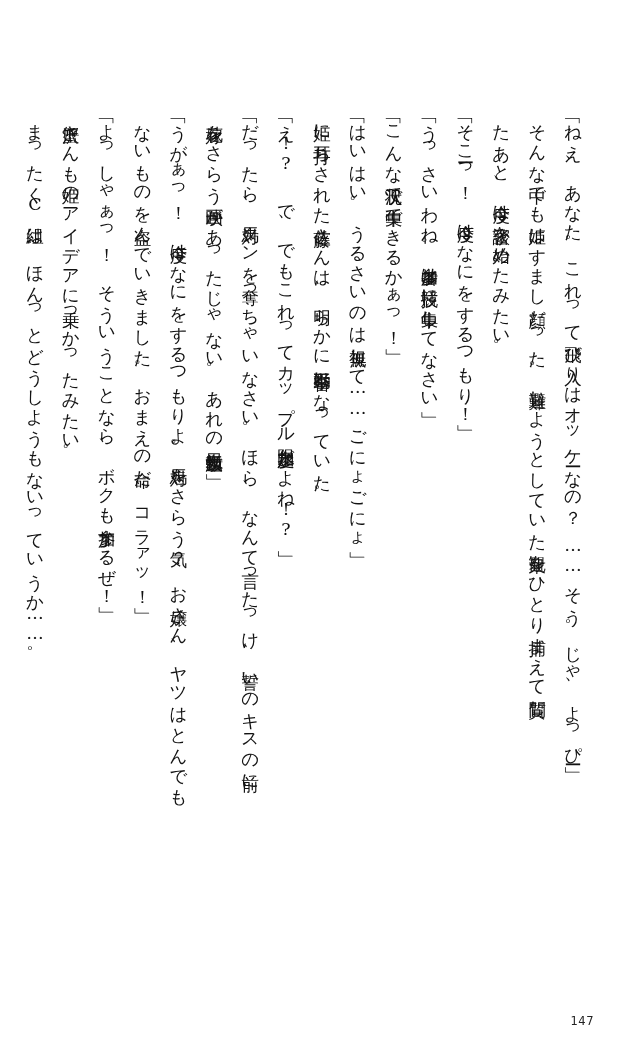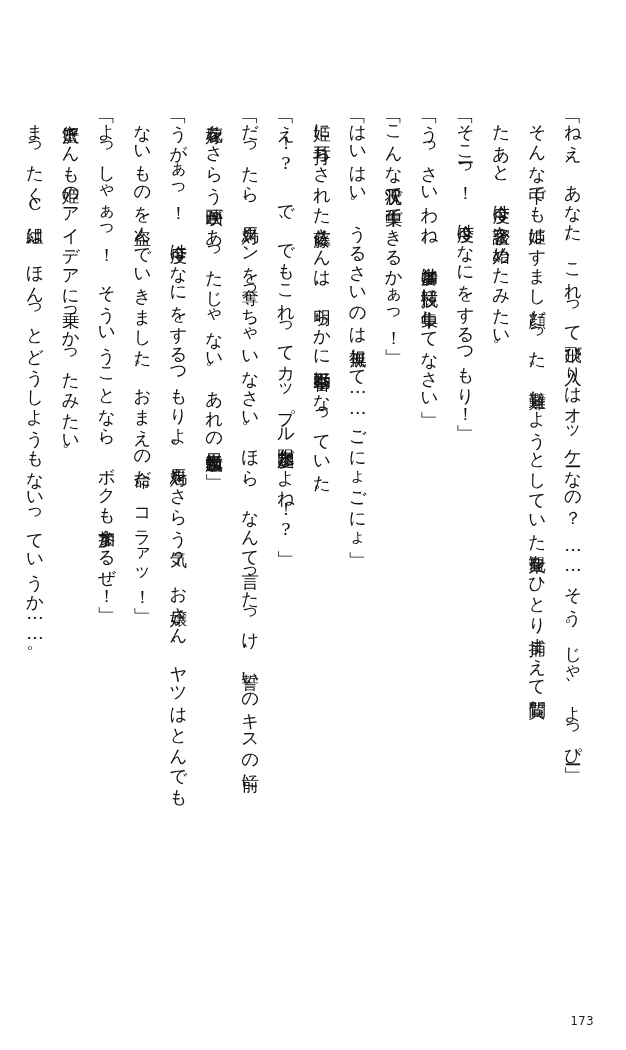--- a/index.html
+++ b/index.html
@@ -69,15 +69,15 @@
     <p>「え!?　で、でもこれってカップル限定参加だよね!?」</p>
     <p>「だったら、対馬クンを奪っちゃいなさい。ほら、なんて言ったっけ、誓いのキスの前に</p>
     <p>花嫁をさらう映画があったじゃない。あれの男女逆転版ね」</p>
     <p>「うがぁっ！　今度はなにをするつもりよ。対馬をさらう気？　お嬢さん、ヤツはとんでも</p>
     <p>ないものを盗んでいきました。おまえの命だ、コラァッ！」</p>
     <p>「よっしゃぁっ！　そういうことなら、ボクも参加するぜ！」</p>
     <p>蟹沢さんも姫のアイデアに乗っかったみたい。</p>
     <p>まったくC組は、ほんっとどうしようもないっていうか……。</p>
   </div>
 
-  <div id="page-number">173</div>
+  <div id="page-number">147</div>
 
 </div>
 
 </body></html>

